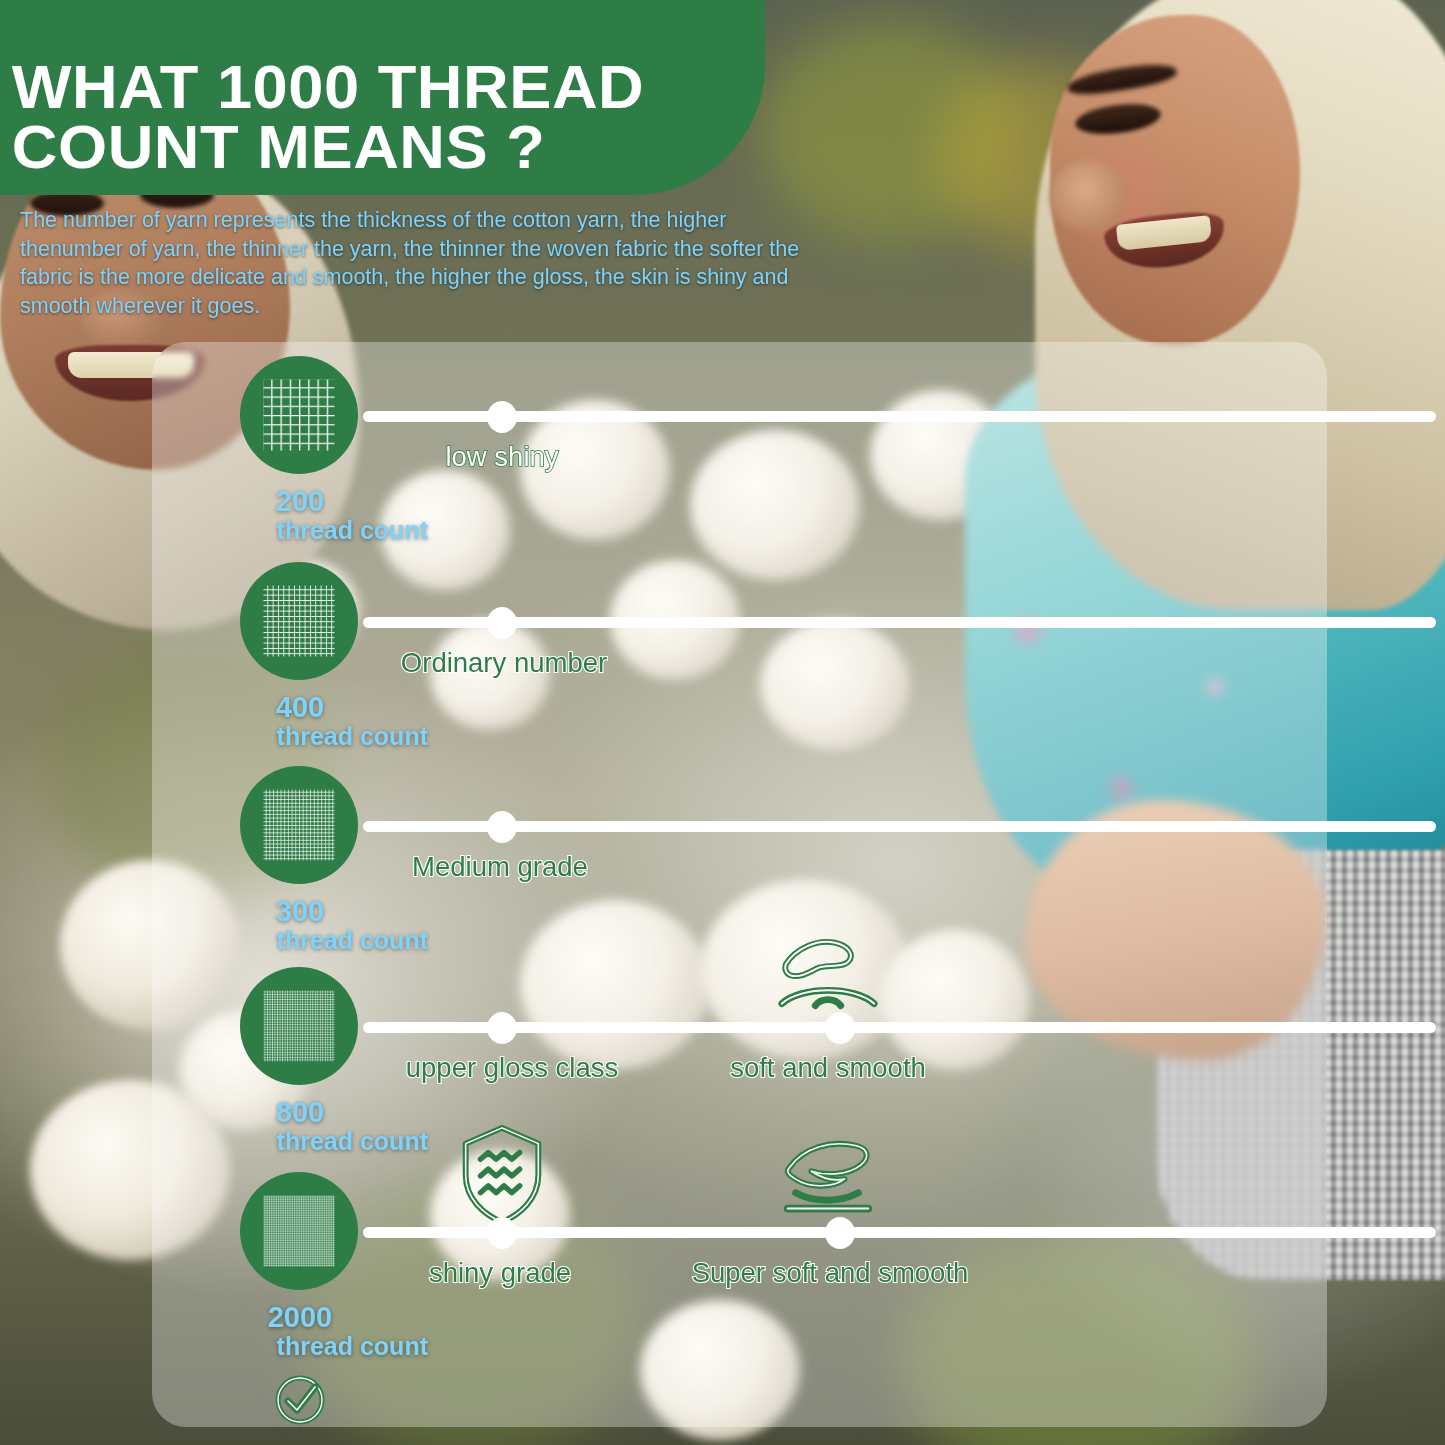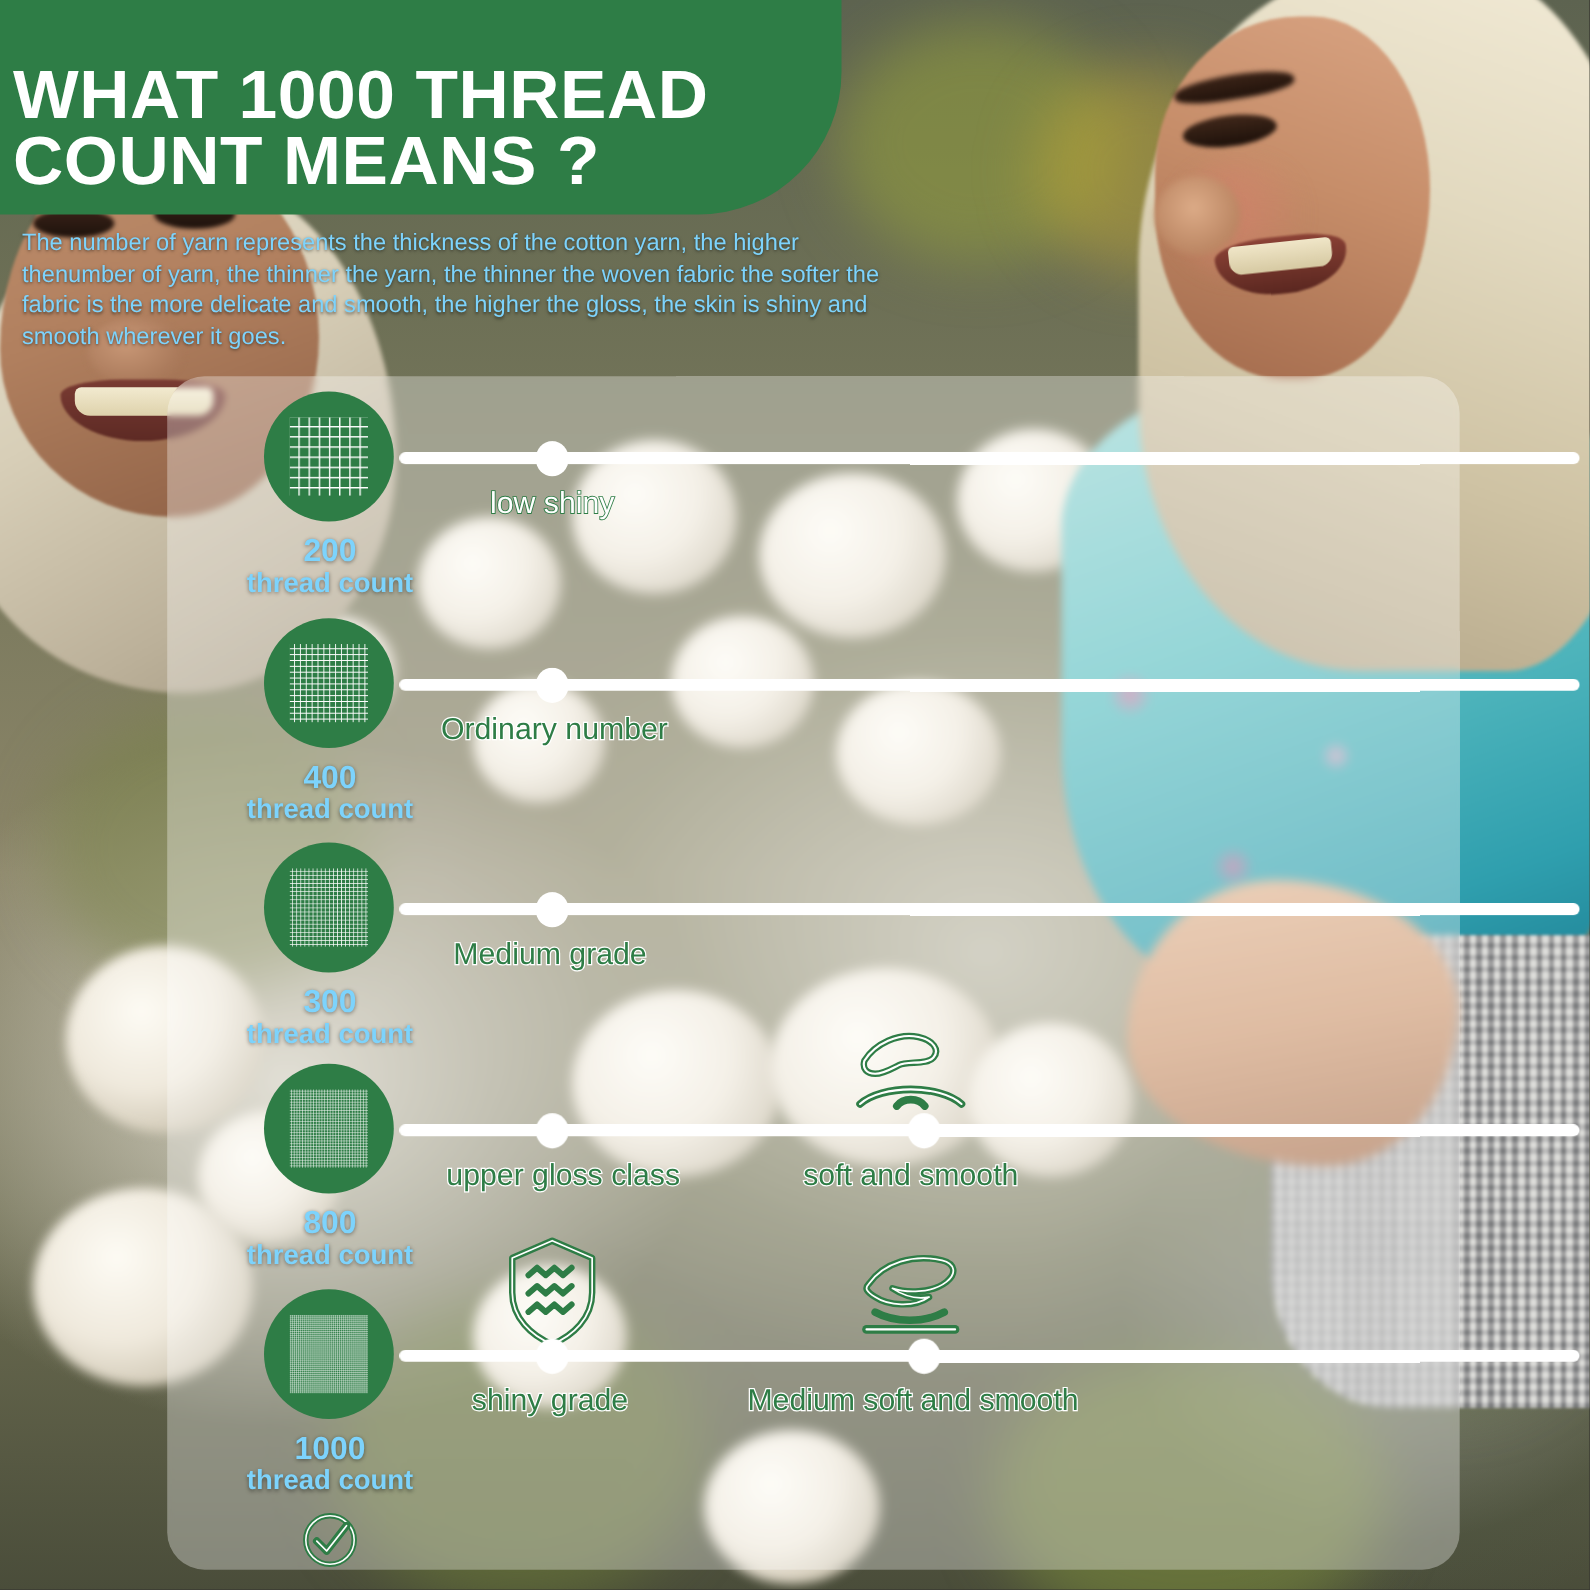--- a/index.html
+++ b/index.html
@@ -242,21 +242,21 @@
     left: 20px;
     width: 256px;
     text-align: center;
     color: #7dd3fc;
     font-weight: 700;
     line-height: 1.06;
     text-shadow: 0 1px 4px rgba(0,0,0,0.45);
     font-family: "Liberation Sans", sans-serif;
   }
   .count-num { font-size: 29px; display: block; }
-  .count-txt { font-size: 25px; display: block; }
+  .count-txt { font-size: 25px; display: block; text-align: right; }
 
   
   .track {
     position: absolute;
     left: 211px;
     width: 1073px;
     height: 11px;
     background: #ffffff;
     border-radius: 6px;
   }
@@ -470,21 +470,21 @@
         <svg class="mesh" viewBox="0 0 100 100">
           <defs>
               <pattern id="m1000" width="2.4" height="2.4" patternUnits="userSpaceOnUse">
             <path d="M0 0 H2.4 M0 0 V2.4" stroke="#ffffff" stroke-width="1" fill="none"></path>
           </pattern>
             </defs>
           <rect x="2" y="2" width="96" height="96" fill="url(#m1000)"></rect>
         </svg>
       </div>
       <div class="count-label" style="top:130px;">
-        <span class="count-num">1000</span>
+        <span class="count-num">2000</span>
         <span class="count-txt">thread count</span>
       </div>
 
       <div class="check-badge" style="left:118px; top:198px;">
         <svg viewBox="0 0 60 60" fill="none">
           <circle cx="30" cy="30" r="22" stroke="#2e7d46" stroke-width="5"></circle>
           <circle cx="30" cy="30" r="22" stroke="#ffffff" stroke-width="1.4"></circle>
           <path d="M18 31 L27 40 L45 17" stroke="#2e7d46" stroke-width="7" stroke-linecap="round" stroke-linejoin="round"></path>
           <path d="M18 31 L27 40 L45 17" stroke="#ffffff" stroke-width="1.6" stroke-linecap="round" stroke-linejoin="round"></path>
         </svg>
@@ -508,17 +508,17 @@
           <path d="M14 78 H96" stroke="#2e7d46" stroke-width="8" stroke-linecap="round"></path>
           <path d="M14 78 H96" stroke="#ffffff" stroke-width="2" stroke-linecap="round"></path>
         </svg>
       </div>
 
       <div class="track" style="top:55px;">
         <div class="dot" style="left:13%;"></div>
         <div class="dot" style="left:44.5%;"></div>
       </div>
       <div class="marker-label ml-green" style="left:348px; top:85px;">shiny grade</div>
-      <div class="marker-label ml-green" style="left:678px; top:85px;">Medium soft and smooth</div>
+      <div class="marker-label ml-green" style="left:678px; top:85px;">Super soft and smooth</div>
     </div>
 
   </div>
 </div>
 
 </body></html>

